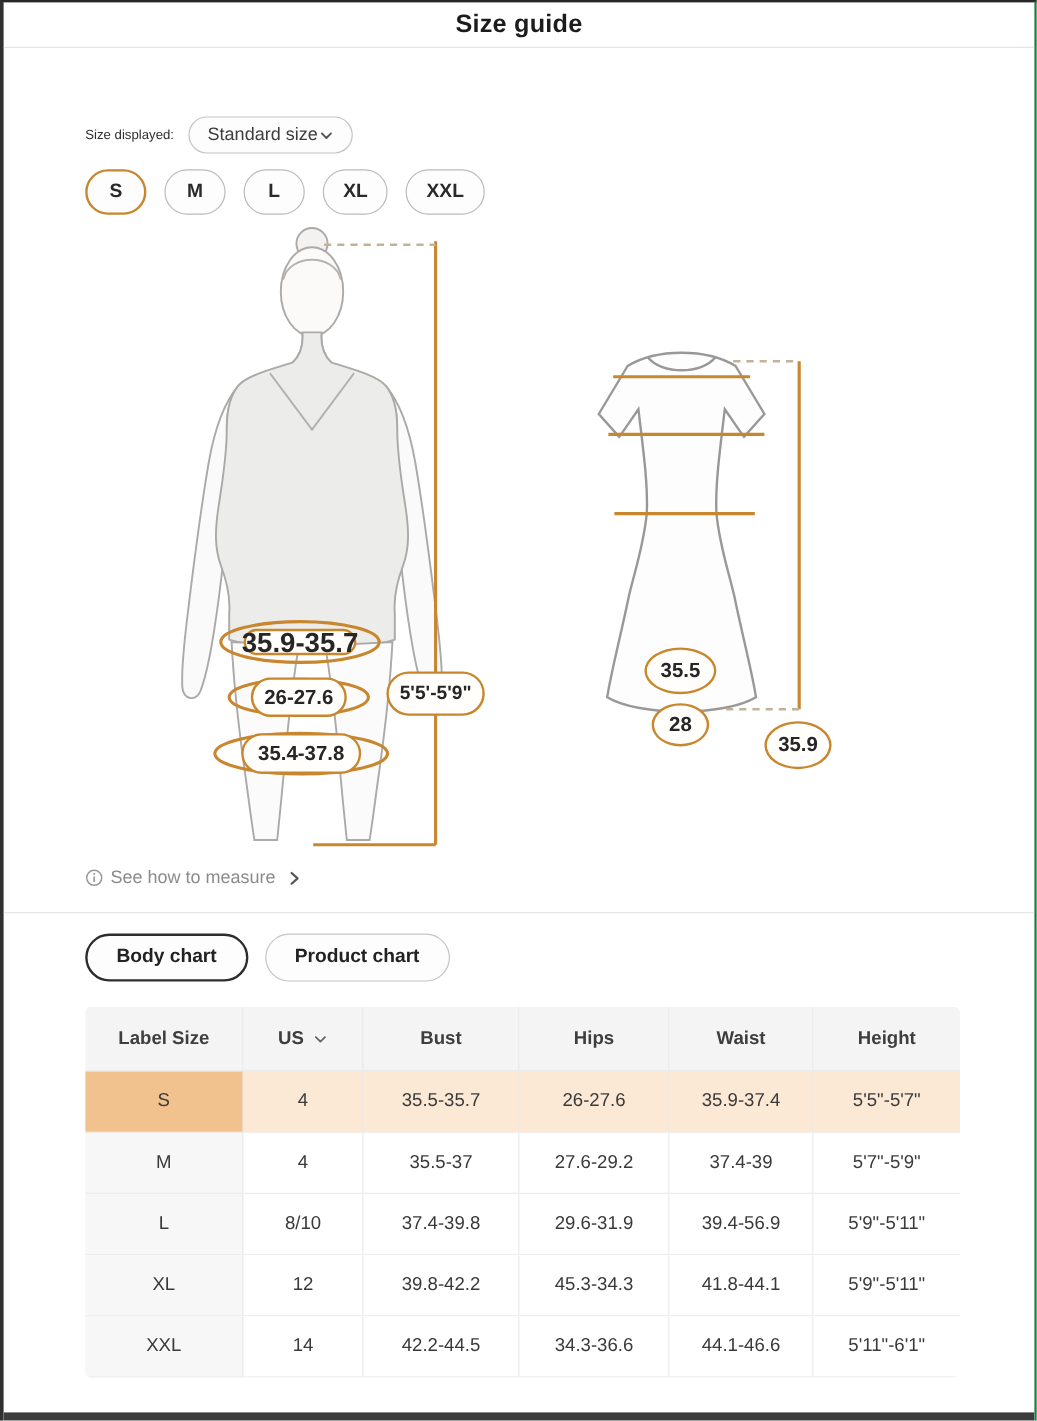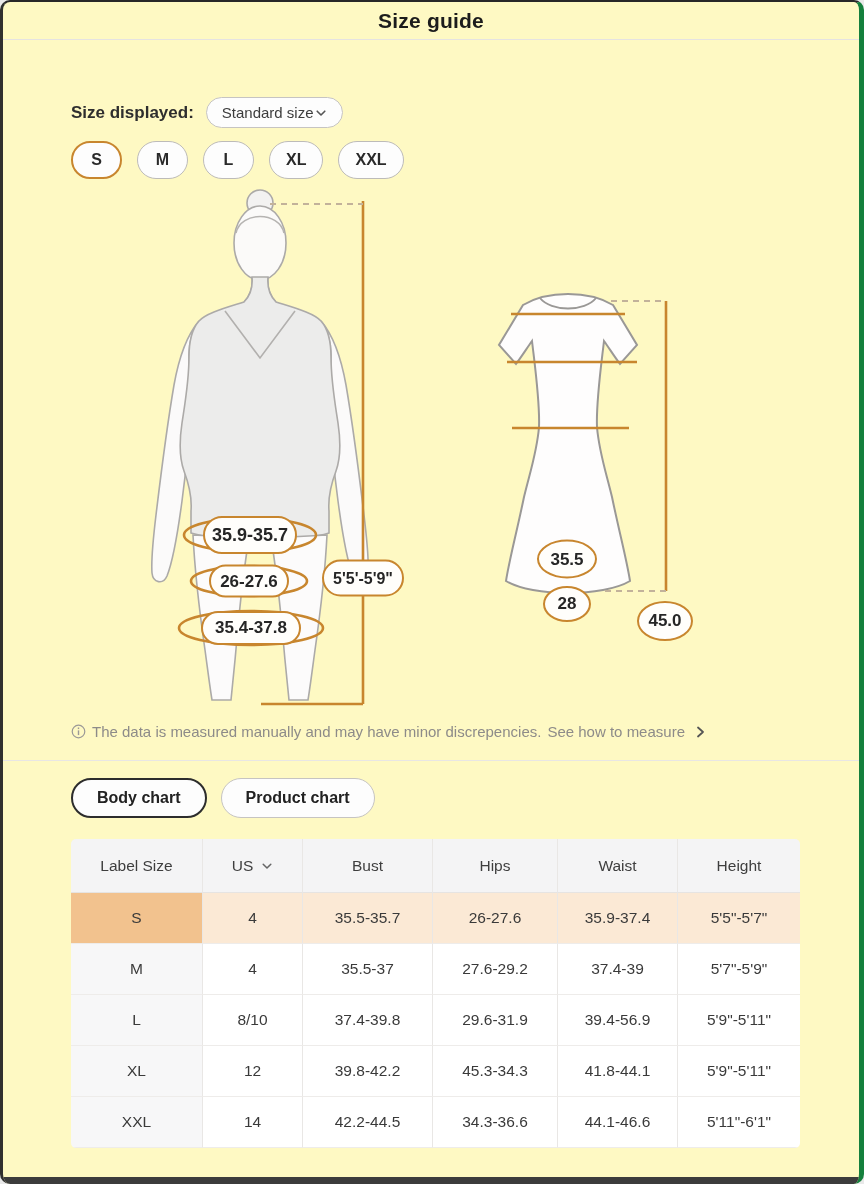--- a/index.html
+++ b/index.html
@@ -1,29 +1,29 @@
 <!DOCTYPE html>
 <html><head>
 <meta charset="utf-8">
 <style>
   * { margin:0; padding:0; box-sizing:border-box; }
   html,body { background:#e9e9e9; }
   body { font-family:"Liberation Sans", sans-serif; }
   .page {
     position:relative; width:864px; height:1184px; margin:0 auto;
-    background:#fef9c3; overflow:hidden;
-    border-top:2px solid #282828; border-left:3px solid #30302e; border-right:5px solid #15803d;border-radius:10px;
+    background:#ffffff; overflow:hidden;
+    border-top:2px solid #282828; border-left:3px solid #30302e; border-right:2px solid #15803d;
   }
   .titlebar { padding-top:7px; text-align:center; }
   .title { font-size:21px; font-weight:bold; color:#1c1c1c; letter-spacing:0.2px; }
   .divider { height:1px; background:#e5e3e1; margin-top:6px; }
   .divider2 { height:1px; background:#e8e6e4; margin:20px 0 0 0; }
 
   .size-displayed { display:flex; align-items:center; gap:12px; margin:57px 0 0 68px; }
-  .size-displayed-label { font-size:17px; font-weight:bold; color:#2e2e2e; }
+  .size-displayed-label { font-size:11px; font-weight:normal; color:#2e2e2e; }
   .dropdown-pill {
     display:inline-flex; align-items:center; gap:1px; height:31px; padding:0 15px;
     border:1.5px solid #c6c4c2; border-radius:16px; background:#fdfdfd; cursor:pointer;
     font-size:15px; color:#3d3d3d;
   }
   .pill-row { display:flex; gap:15px; margin:13px 0 0 68px; }
   .size-pill {
     min-width:51px; height:38px; padding:0 16px; display:flex; align-items:center; justify-content:center;
     border:1.5px solid #bdbbb9; border-radius:19px; background:#fdfdfd;
     font-size:16px; font-weight:bold; color:#2a2a2a; cursor:pointer;
@@ -31,21 +31,21 @@
   .size-pill.selected { border:2.5px solid #c8862e; }
 
   .diagram { position:relative; width:864px; height:530px; margin-top:6px; }
   .diagram svg { position:absolute; left:0; top:0; }
   .badge {
     position:absolute; transform:translate(-50%,-50%);
     background:#fffefb; border:2.5px solid #c8862e; border-radius:19px;
     display:flex; align-items:center; justify-content:center;
     font-weight:bold; color:#262626; white-space:nowrap;
   }
-  .badge.b-bust   { left:247px; top:350px; width:94px;  height:38px; font-size:18px; }
+  .badge.b-bust   { left:247px; top:350px; width:94px;  height:22px; font-size:23px; }
   .badge.b-waist  { left:246px; top:396px; width:80px;  height:33px; font-size:17px; }
   .badge.b-hips   { left:248px; top:443px; width:100px; height:34px; font-size:17px; }
   .badge.b-height { left:360px; top:393px; width:82px;  height:37px; font-size:16px; }
   .badge.ellipse  { border-radius:50%; }
   .badge.d-bust   { left:564px; top:374px; width:60px; height:39px; font-size:17px; }
   .badge.d-waist  { left:564px; top:419px; width:48px; height:36px; font-size:17px; }
   .badge.d-length { left:662px; top:436px; width:56px; height:40px; font-size:17px; }
 
   .note { display:flex; align-items:center; gap:6px; margin:8px 0 0 68px; color:#8d8b89; font-size:15px; }
   .note .chev { margin-left:2px; display:flex; align-items:center; }
@@ -58,21 +58,21 @@
   }
   .tab.active { border:2.5px solid #2d2d2d; }
 
   .size-table { width:729px; margin:21px 0 0 68px; border-radius:5px; overflow:hidden; font-size:15.5px; }
   .t-row { display:grid; grid-template-columns:132px 100px 130px 125px 120px 122px; }
   .t-row > div {
     display:flex; align-items:center; justify-content:center; text-align:center;
     border-right:1px solid #e9e7e5; border-bottom:1px solid #eeecea; background:#fff; color:#3a3a3a;
   }
   .t-row > div:last-child { border-right:none; }
-  .t-head > div { height:54px; background:#f4f4f5; color:#3e3e3e; border-bottom:1px solid #e6e4e2; }
+  .t-head > div { height:54px; background:#f4f4f5; color:#3e3e3e; border-bottom:1px solid #e6e4e2;font-weight:bold; }
   .t-body > div { height:51px; }
   .t-body > div:first-child { background:#f7f7f8; }
   .t-row.hl > div { background:#fbe9d5; }
   .t-row.hl > div:first-child { background:#f2c28e; }
   .us-head { gap:8px; cursor:pointer; }
 
   .bottom-bar { position:absolute; left:0; bottom:0; width:100%; height:7px; background:#3c3c3c; }
 </style>
 </head>
 <body>
@@ -145,32 +145,31 @@
         <line x1="608" y1="116" x2="663" y2="116" stroke="#c2b29a" stroke-width="2" stroke-dasharray="6 5"></line>
         <line x1="602" y1="406" x2="663" y2="406" stroke="#c2b29a" stroke-width="2" stroke-dasharray="6 5"></line>
       </g>
     </svg>
     <div class="badge b-bust">35.9-35.7</div>
     <div class="badge b-waist">26-27.6</div>
     <div class="badge b-hips">35.4-37.8</div>
     <div class="badge b-height">5'5'-5'9"</div>
     <div class="badge ellipse d-bust">35.5</div>
     <div class="badge ellipse d-waist">28</div>
-    <div class="badge ellipse d-length">45.0</div>
+    <div class="badge ellipse d-length">35.9</div>
   </div>
 
   <div class="note">
     <span style="display:flex;">
       <svg width="15" height="15" viewBox="0 0 16 16">
           <circle cx="8" cy="8" r="6.7" fill="none" stroke="#9b9997" stroke-width="1.3"></circle>
           <rect x="7.25" y="6.8" width="1.5" height="5" fill="#9b9997"></rect>
           <rect x="7.25" y="3.7" width="1.5" height="1.7" fill="#9b9997"></rect>
         </svg>
     </span>
-    <span>The data is measured manually and may have minor discrepencies.</span>
     <span style="cursor:pointer;">See how to measure</span>
     <span class="chev" style="cursor:pointer;">
       <svg width="14" height="14" viewBox="0 0 14 14">
           <path d="M5 2.5 L10 7 L5 11.5" fill="none" stroke="#555" stroke-width="1.8" stroke-linecap="round" stroke-linejoin="round"></path>
         </svg>
     </span>
   </div>
 
   <div class="divider2"></div>
 

